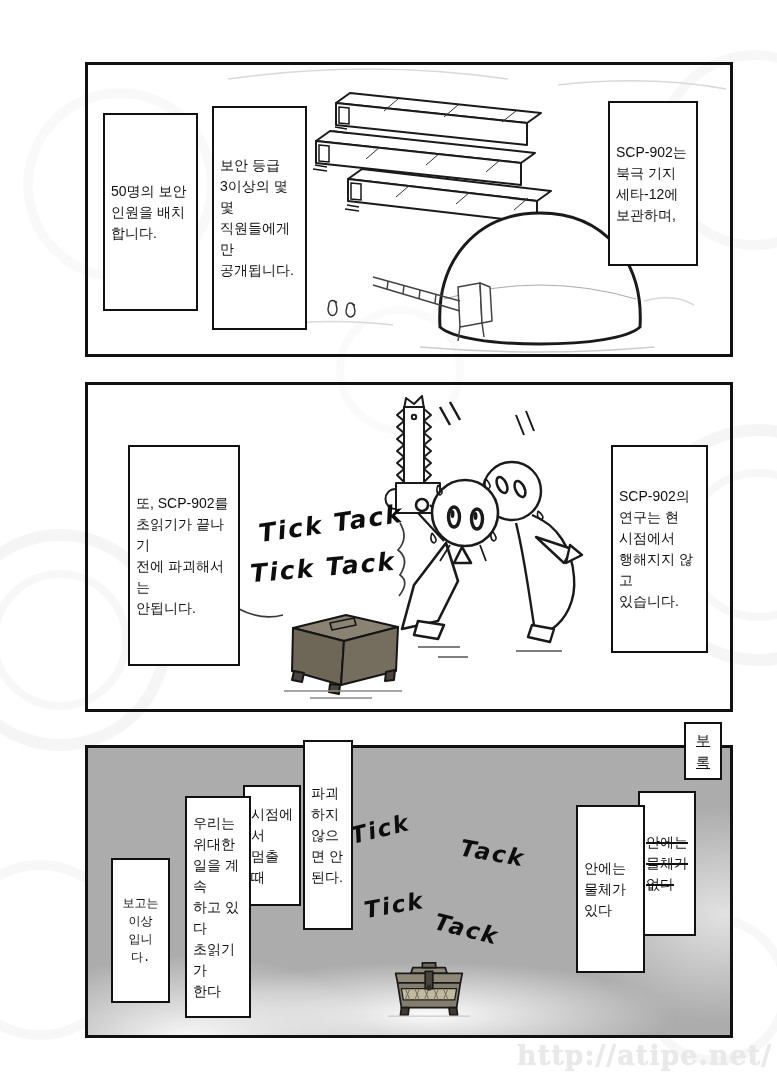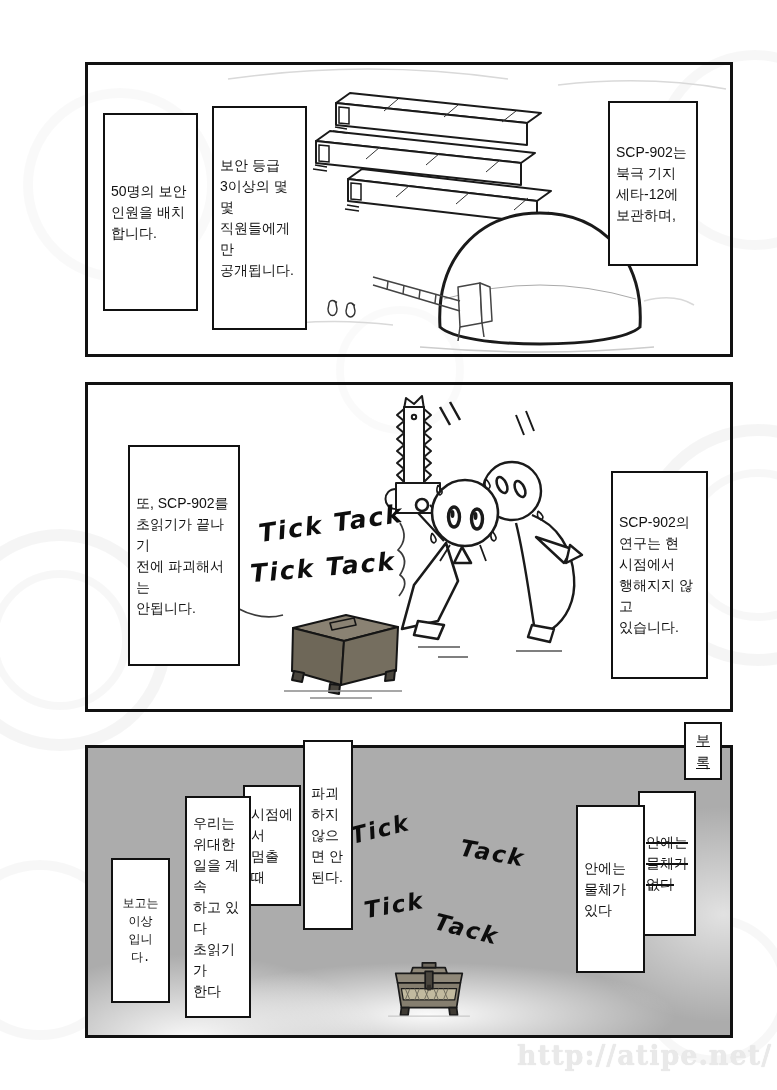--- a/index.html
+++ b/index.html
@@ -36,21 +36,21 @@
   }
   .caption.center { justify-content:center; text-align:center; }
   .caption.struck { text-decoration:line-through; text-decoration-thickness:2px; }
 
   
   .c1a { left:15px;  top:40px; width:95px;  height:198px;margin-top:8px; }
   .c1b { left:124px; top:41px; width:95px;  height:224px; }
   .c1c { left:520px; top:36px; width:90px;  height:165px; }
   
   .c2a { left:40px;  top:60px; width:112px; height:221px; }
-  .c2b { left:523px; top:60px; width:97px;  height:208px;margin-top:26px; }
+  .c2b { left:523px; top:60px; width:97px;  height:208px; }
   
   .c3a { left:23px;  top:110px; width:59px; height:145px; font-size:12px; z-index:2;font-family:Liberation Mono, monospace; }
   .c3b { left:97px;  top:48px;  width:66px; height:222px; z-index:5; }
   .c3c { left:155px; top:37px;  width:58px; height:121px; z-index:4; }
   .c3d { left:215px; top:-8px;  width:50px; height:190px; z-index:3; }
   .c3e { left:488px; top:57px;  width:69px; height:168px; z-index:4; }
   .c3f { left:550px; top:43px;  width:58px; height:145px; z-index:3; }
 
   .sfx {
     position:absolute; font-family:"DejaVu Sans", sans-serif;

